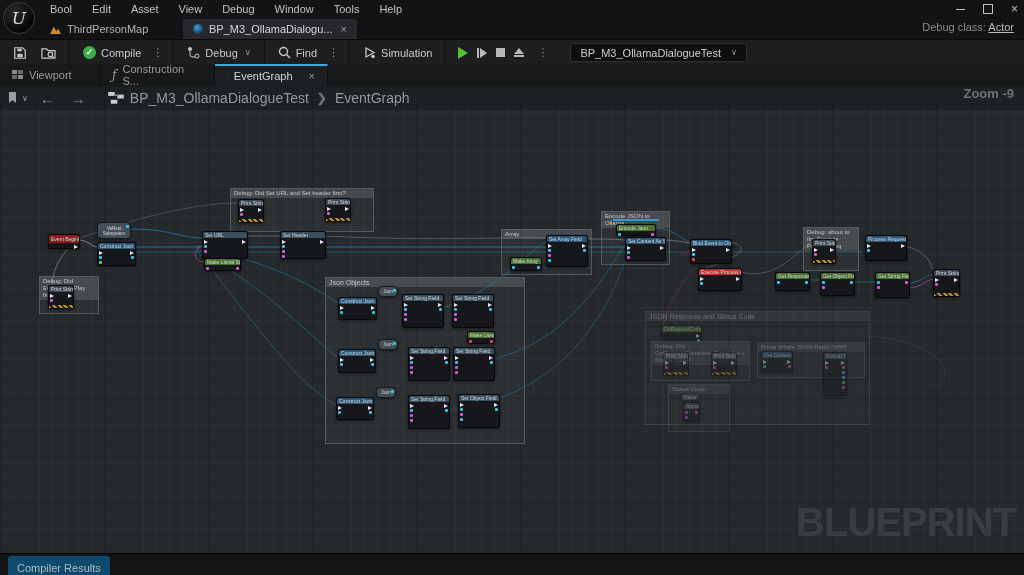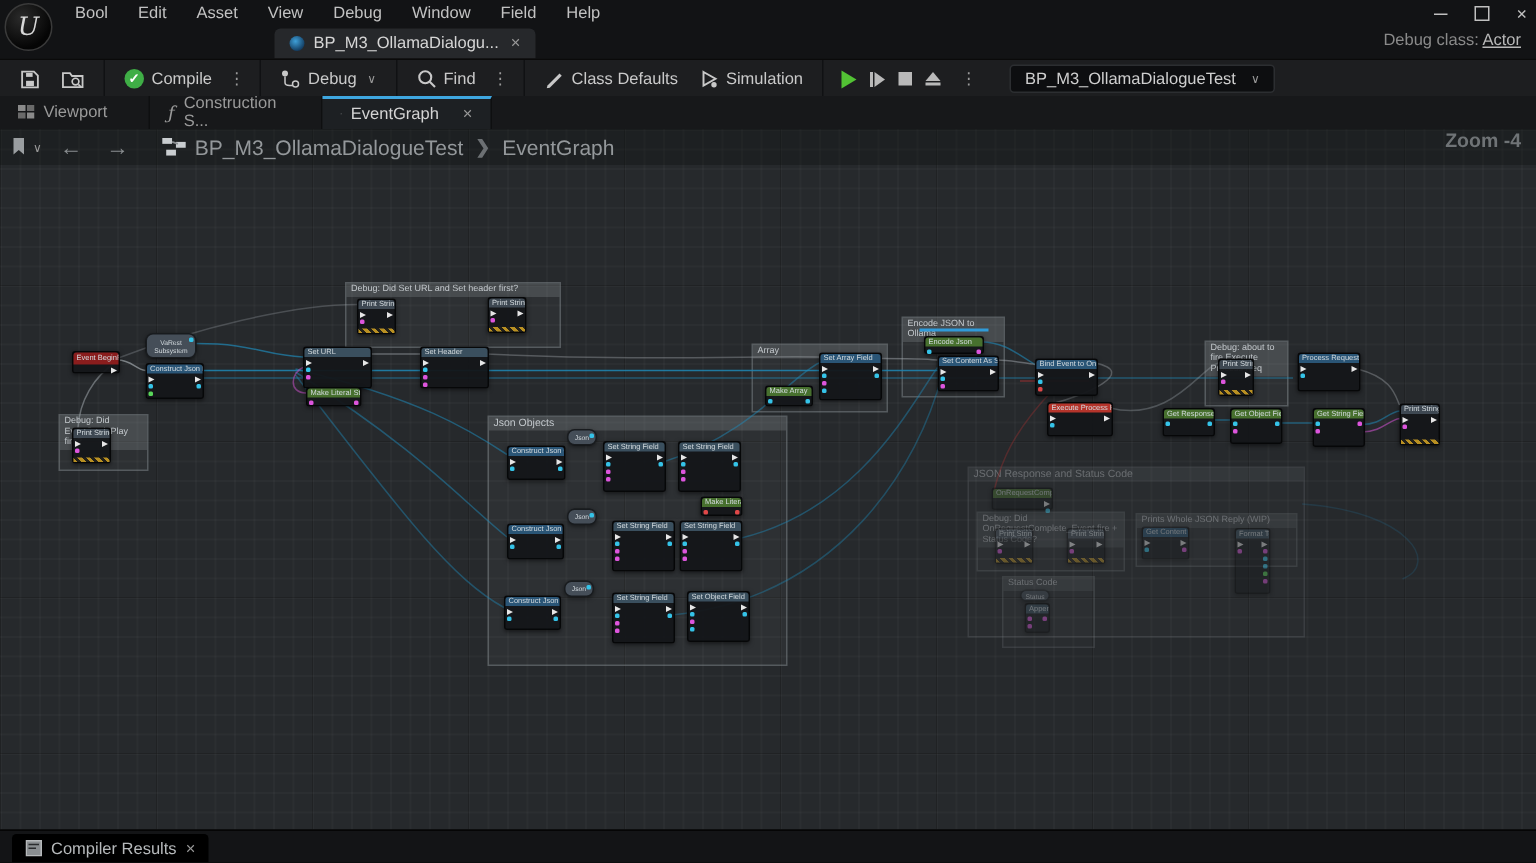--- a/index.html
+++ b/index.html
@@ -86,50 +86,56 @@
      overflow:hidden;border-radius:2px 2px 0 0;}
   .gnode.getter{background:#454e58;border-radius:5px;display:flex;align-items:center;justify-content:center;
      font-size:4.5px;line-height:5px;color:#d3dade;text-align:center;padding:0 2px;box-sizing:border-box;}
   .pin{position:absolute;}
   .pin.dot{width:3px;height:3px;border-radius:1px;}
   .pin.exec{width:0;height:0;border-left:4px solid #e6e6e6;border-top:2px solid transparent;border-bottom:2px solid transparent;}
   .devbar{position:absolute;left:0;bottom:0;width:100%;height:3px;
      background:repeating-linear-gradient(45deg,#b99022 0 2px,#23211a 2px 4px);}
   
   #statusbar{position:absolute;left:0;top:553px;width:1024px;height:22px;background:#131416;border-top:1px solid #050505;}
-  #crtab{position:absolute;left:8px;top:2px;height:19px;background:#000000;border-radius:3px 3px 0 0;
-     display:flex;align-items:center;gap:6px;padding:0 9px;font-size:11px;color:#b6b9bb;}
+  #crtab{position:absolute;left:8px;top:2px;height:19px;background:#0c4a6e;border-radius:3px 3px 0 0;
+     display:flex;align-items:center;gap:6px;padding:0 9px;font-size:11px;color:#b6b9bb;flex-direction:column;}
   #crtab .closex{color:#9a9a9a;}
   svg{display:block;}
 </style>
 </head>
 <body>
 
 <div id="app">
 
   <div id="titlebar">
     <div id="menus">
       <span>Bool</span>
       <span>Edit</span>
       <span>Asset</span>
       <span>View</span>
       <span>Debug</span>
       <span>Window</span>
-      <span>Field</span>
+      <span>Tools</span>
       <span>Help</span>
     </div>
     <div id="winctl">
       <span class="bar"></span>
       <span class="box"></span>
       <span class="x">×</span>
     </div>
   </div>
   <div id="ue-logo">U</div>
 
   <div id="doctabs">
+    <div class="dtab" style="left:40px;">
+      <svg class="mapicon" viewBox="0 0 12 10">
+        <path d="M0 10 L4 2 L7 7 L9 4 L12 10 Z" fill="#d08a2e"></path>
+        </svg>
+      <span>ThirdPersonMap</span>
+    </div>
     <div class="dtab active" style="left:183px;">
       <span class="bpicon"></span>
       <span>BP_M3_OllamaDialogu...</span>
       <span class="closex">×</span>
     </div>
   </div>
   <div id="parentclass">
     <span>Debug class:</span>
     <a>Actor</a>
   </div>
@@ -177,26 +183,20 @@
         <svg class="ic" width="13" height="13" viewBox="0 0 13 13">
           <circle cx="5.5" cy="5.5" r="4" fill="none" stroke="#c8c8c8" stroke-width="1.4"></circle>
           <line x1="8.5" y1="8.5" x2="12" y2="12" stroke="#c8c8c8" stroke-width="1.4"></line>
           </svg>
         <span>Find</span>
       </span>
       <span class="kebab">⋮</span>
     </div>
     <div class="tsep"></div>
     <div class="tgroup">
-      <span class="tbtn">
-        <svg class="ic" width="13" height="13" viewBox="0 0 13 13">
-          <path d="M2 11 L10 3 L11.5 4.5 L3.5 12.5 L1.5 12.8 Z" fill="#c8c8c8"></path>
-          </svg>
-        <span>Class Defaults</span>
-      </span>
       <span class="tbtn">
         <svg class="ic" width="13" height="13" viewBox="0 0 13 13">
           <path d="M3 2 L11 6.5 L3 11 Z" fill="none" stroke="#c8c8c8" stroke-width="1.3"></path>
           <circle cx="10" cy="10.5" r="1.8" fill="#c8c8c8"></circle>
           </svg>
         <span>Simulation</span>
       </span>
     </div>
     <div class="tsep"></div>
     <div class="tgroup" style="gap:9px;padding:0 12px;">
@@ -239,20 +239,21 @@
           <rect x="7" y="2" width="5" height="3" fill="#d8d8d8"></rect>
         <rect x="2" y="6" width="5" height="3" fill="#d8d8d8"></rect>
           <line x1="5" y1="2" x2="8" y2="3" stroke="#9a9a9a"></line>
         </svg>
       <span>EventGraph</span>
       <span class="closex" style="margin-left:10px;color:#9a9a9a;">×</span>
     </div>
   </div>
 
   <div id="canvas">
+    <div id="watermark">BLUEPRINT</div>
     <div id="comments-layer">
         <div class="gcomment" style="left: 230px; top: 102px; width: 142px; height: 42px;">
           <div class="gctitle">Debug: Did Set URL and Set header first?</div>
         </div>
         <div class="gcomment" style="left: 39px; top: 190px; width: 58px; height: 36px;">
           <div class="gctitle">Debug: Did EventBeginPlay fire?</div>
         </div>
         <div class="gcomment" style="left: 325px; top: 191px; width: 198px; height: 165px;">
           <div class="gctitle" style="font-size: 7px;">Json Objects</div>
         </div>
@@ -583,21 +584,21 @@
         <rect x="2" y="6" width="5" height="3" fill="#c9cdd0"></rect>
           <line x1="5" y1="2" x2="8" y2="3" stroke="#8a8e91"></line>
         </svg>
       <span id="crumbtext">
         <span>BP_M3_OllamaDialogueTest</span>
         <span class="sep">❯</span>
         <span>EventGraph</span>
       </span>
     </div>
   </div>
-  <div id="zoomlabel">Zoom -4</div>
+  <div id="zoomlabel">Zoom -9</div>
 
   <div id="statusbar">
     <div id="crtab">
       <svg width="11" height="11" viewBox="0 0 11 11">
         <rect x="0.5" y="0.5" width="10" height="10" fill="#8a8e91" stroke="#b6b9bb"></rect>
         <line x1="2" y1="3" x2="9" y2="3" stroke="#2a2c2e"></line>
           <line x1="2" y1="5.5" x2="7" y2="5.5" stroke="#2a2c2e"></line>
         </svg>
       <span>Compiler Results</span>
       <span class="closex">×</span>

